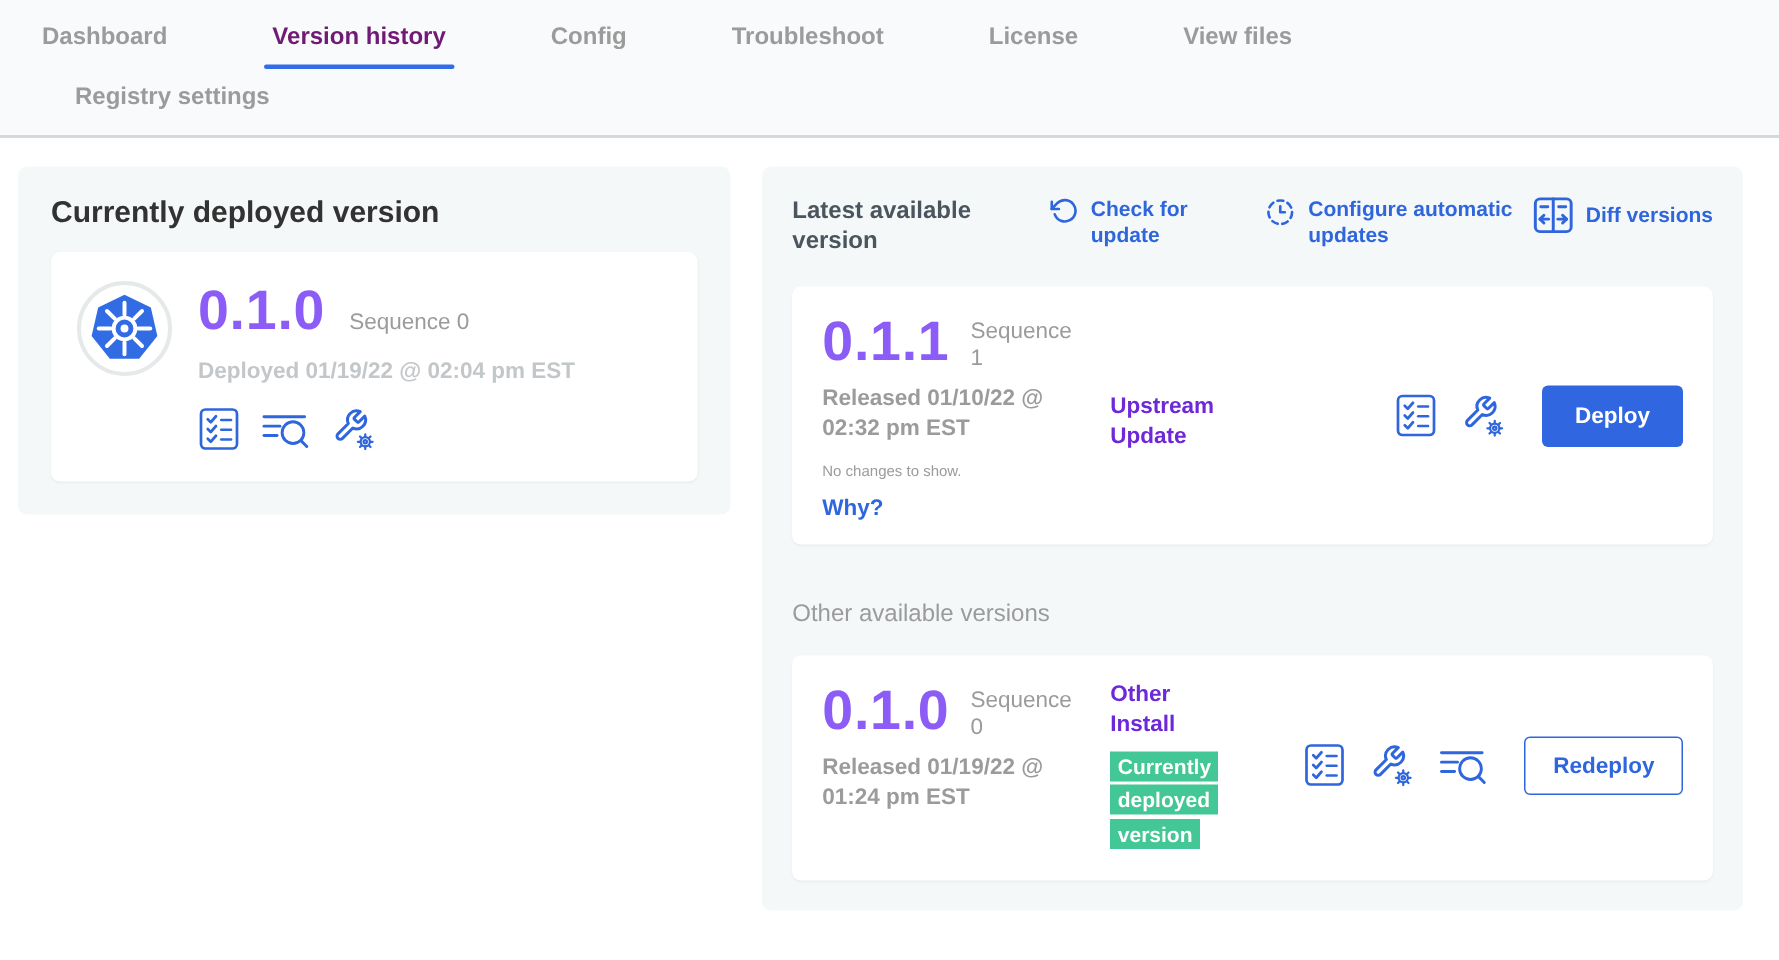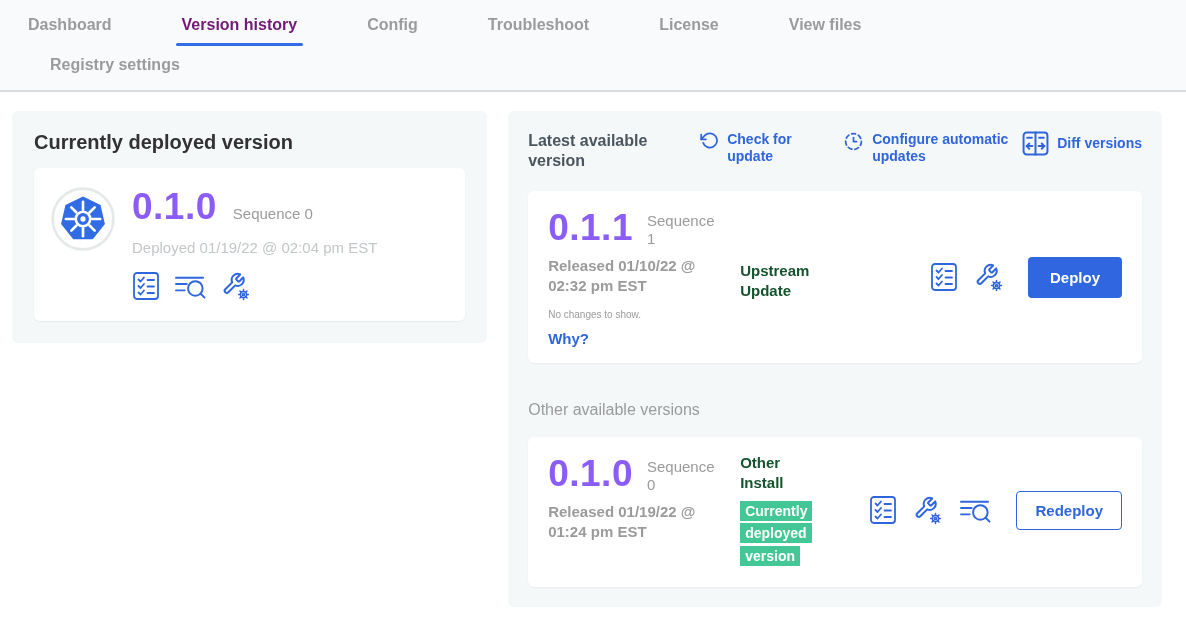--- a/index.html
+++ b/index.html
@@ -27,39 +27,39 @@
   .main { display:flex; align-items:flex-start; padding:19px 24px 0 12px; }
   .panel { background:#f5f8f9; border-radius:6px; }
   .left-panel { width:488px; padding:20px 22px 22px; }
   .left-title { font-size:20px; font-weight:bold; color:#323232; }
   .white-card { background:#fff; border-radius:6px; box-shadow:0 1px 2px rgba(0,0,0,.05); }
   .deployed-card { margin-top:14px; padding:18px 16px 20px; display:flex; }
   .deployed-info { margin-left:16px; padding-top:2px; }
   .version-row { display:flex; align-items:baseline; gap:16px; }
   .version-number { font-size:37px; font-weight:bold; color:#8b5cf6; letter-spacing:.5px; line-height:1; }
   .sequence { font-size:15px; color:#9b9b9b; }
-  .deployed-date { margin-top:14px; font-size:15px; color:#c3c7c9; font-weight:400; }
+  .deployed-date { margin-top:14px; font-size:15px; color:#c3c7c9; font-weight:700; }
   .icon-row { display:flex; gap:14px; margin-top:15px; align-items:center; }
   .icn { display:block; cursor:pointer; }
   
   .right-panel { flex:1; margin-left:21px; padding:20px; }
   .rp-header { display:flex; align-items:flex-start; }
   .rp-title { width:152px; font-size:16px; font-weight:bold; color:#4a555e; line-height:1.25; }
   .hdr-link { display:flex; gap:8px; color:#2f66dd; font-weight:bold; font-size:14px;
               line-height:1.2; cursor:pointer; align-items:flex-start; }
   .hdr-link .txt2 { display:inline-block; }
   .link-check { margin-left:20px; } .link-check .txt2 { width:80px; }
   .link-auto { margin-left:36px; } .link-auto .txt2 { width:150px; }
   .link-diff { margin-left:auto; align-items:center; white-space:nowrap; }
   .version-card { margin-top:20px; padding:16px 20px; display:flex; }
   .vc-col1 { width:192px; }
   .vc-version-row { display:flex; gap:14px; align-items:center; }
   .vc-version-row .sequence { width:70px; margin-top:5px; line-height:1.2; }
   .vc-released { margin-top:8px; font-size:15px; font-weight:bold; color:#9b9b9b; width:180px; line-height:1.3; }
-  .vc-source { width:86px; margin-right:34px; font-size:15px; font-weight:bold; color:#14532d; line-height:1.3; }
+  .vc-source { width:86px; margin-right:34px; font-size:15px; font-weight:bold; color:#6d28d9; line-height:1.3; }
   .card-latest .vc-source { margin-top:54px; }
   .no-changes { margin-top:14px; font-size:10px; color:#9b9b9b; }
   .why-link { margin-top:10px; font-size:15px; font-weight:bold; color:#2f66dd; cursor:pointer; }
   .vc-actions { margin-left:auto; align-self:center; display:flex; align-items:center; gap:16px; }
   .btn-deploy {
     background:#3066df; color:#fff; font-weight:bold; font-size:15px;
     font-family:inherit; border:none; border-radius:4px; padding:12px 22px; margin-left:8px; cursor:pointer;
   }
   .btn-redeploy {
     background:#fff; color:#2f66dd; font-weight:bold; font-size:15px;

